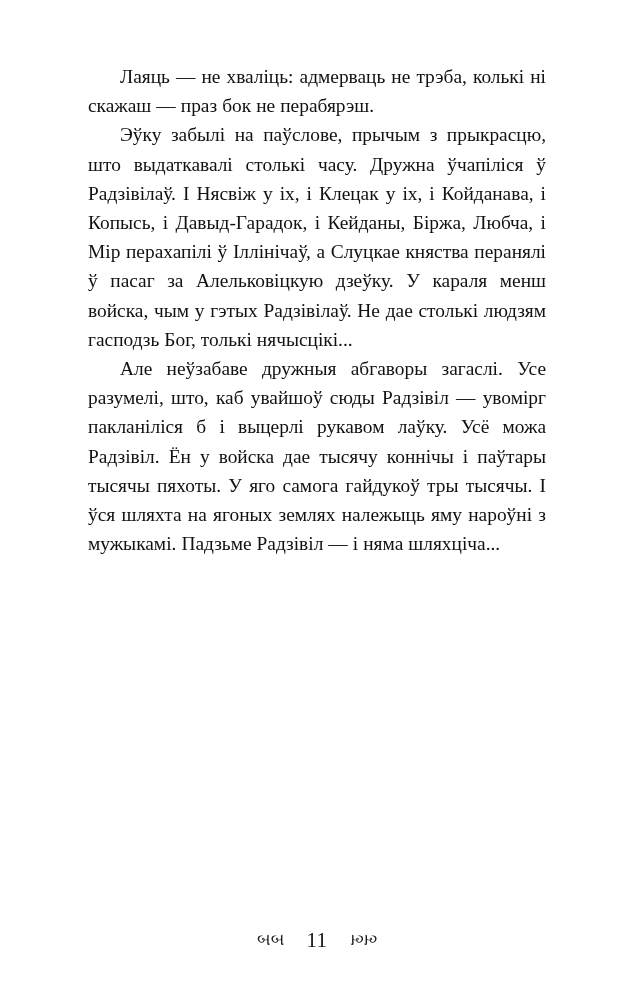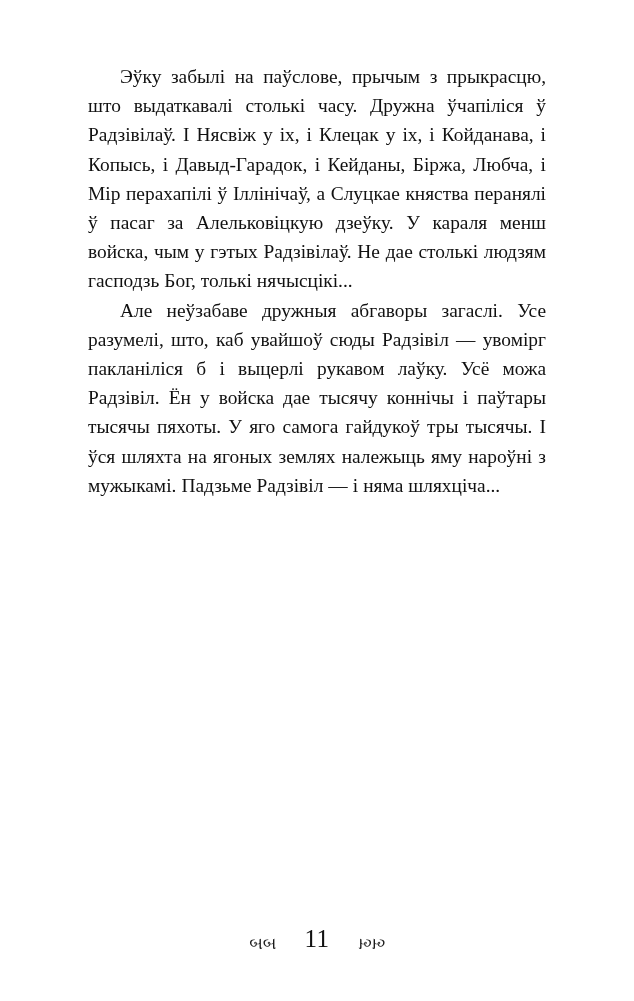--- a/index.html
+++ b/index.html
@@ -39,44 +39,45 @@
   }
   .body-text p.no-indent {
     text-indent: 0;
   }
   .footer {
     position: absolute;
     left: 0;
     right: 0;
     bottom: 48px;
     display: flex;
-    align-items: flex-end;
+    align-items: center;
     justify-content: center;
-    gap: 28px;
+    gap: 22px;
   }
   .folio {
-    font-size: 25px;
+    font-size: 21px;
     letter-spacing: 0.5px;
   }
   .orn {
     font-size: 17px;
     line-height: 1;
     color: #1a1a1a;
     transform: translateY(-1px);
   }
   .orn.right {
     transform: translateY(-1px) scaleX(-1);
   }
 </style>
 </head>
 <body>
 
 <div class="page">
 
   <div class="body-text">
+    <p>Лаяць — не хваліць: адмерваць не трэба, колькі ні скажаш — праз бок не перабярэш.</p>
     <p>Эўку забылі на паўслове, прычым з прыкрасцю, што выдаткавалі столькі часу. Дружна ўчапіліся ў Радзівілаў. І Нясвіж у іх, і Клецак у іх, і Койданава, і Копысь, і Давыд-Гарадок, і Кейданы, Біржа, Любча, і Мір перахапілі ў Іллінічаў, а Слуцкае княства перанялі ў пасаг за Алельковіцкую дзеўку. У караля менш войска, чым у гэтых Радзівілаў. Не дае столькі людзям гасподзь Бог, толькі нячысцікі...</p>
     <p>Але неўзабаве дружныя абгаворы загаслі. Усе разумелі, што, каб увайшоў сюды Радзівіл — увомірг пакланіліся б і выцерлі рукавом лаўку. Усё можа Радзівіл. Ён у войска дае тысячу коннічы і паўтары тысячы пяхоты. У яго самога гайдукоў тры тысячы. І ўся шляхта на ягоных землях належыць яму нароўні з мужыкамі. Падзьме Радзівіл — і няма шляхціча...</p>
   </div>
 
   <div class="footer">
     <span class="orn">બબ</span>
     <span class="folio">11</span>
     <span class="orn right">બબ</span>
   </div>
 

